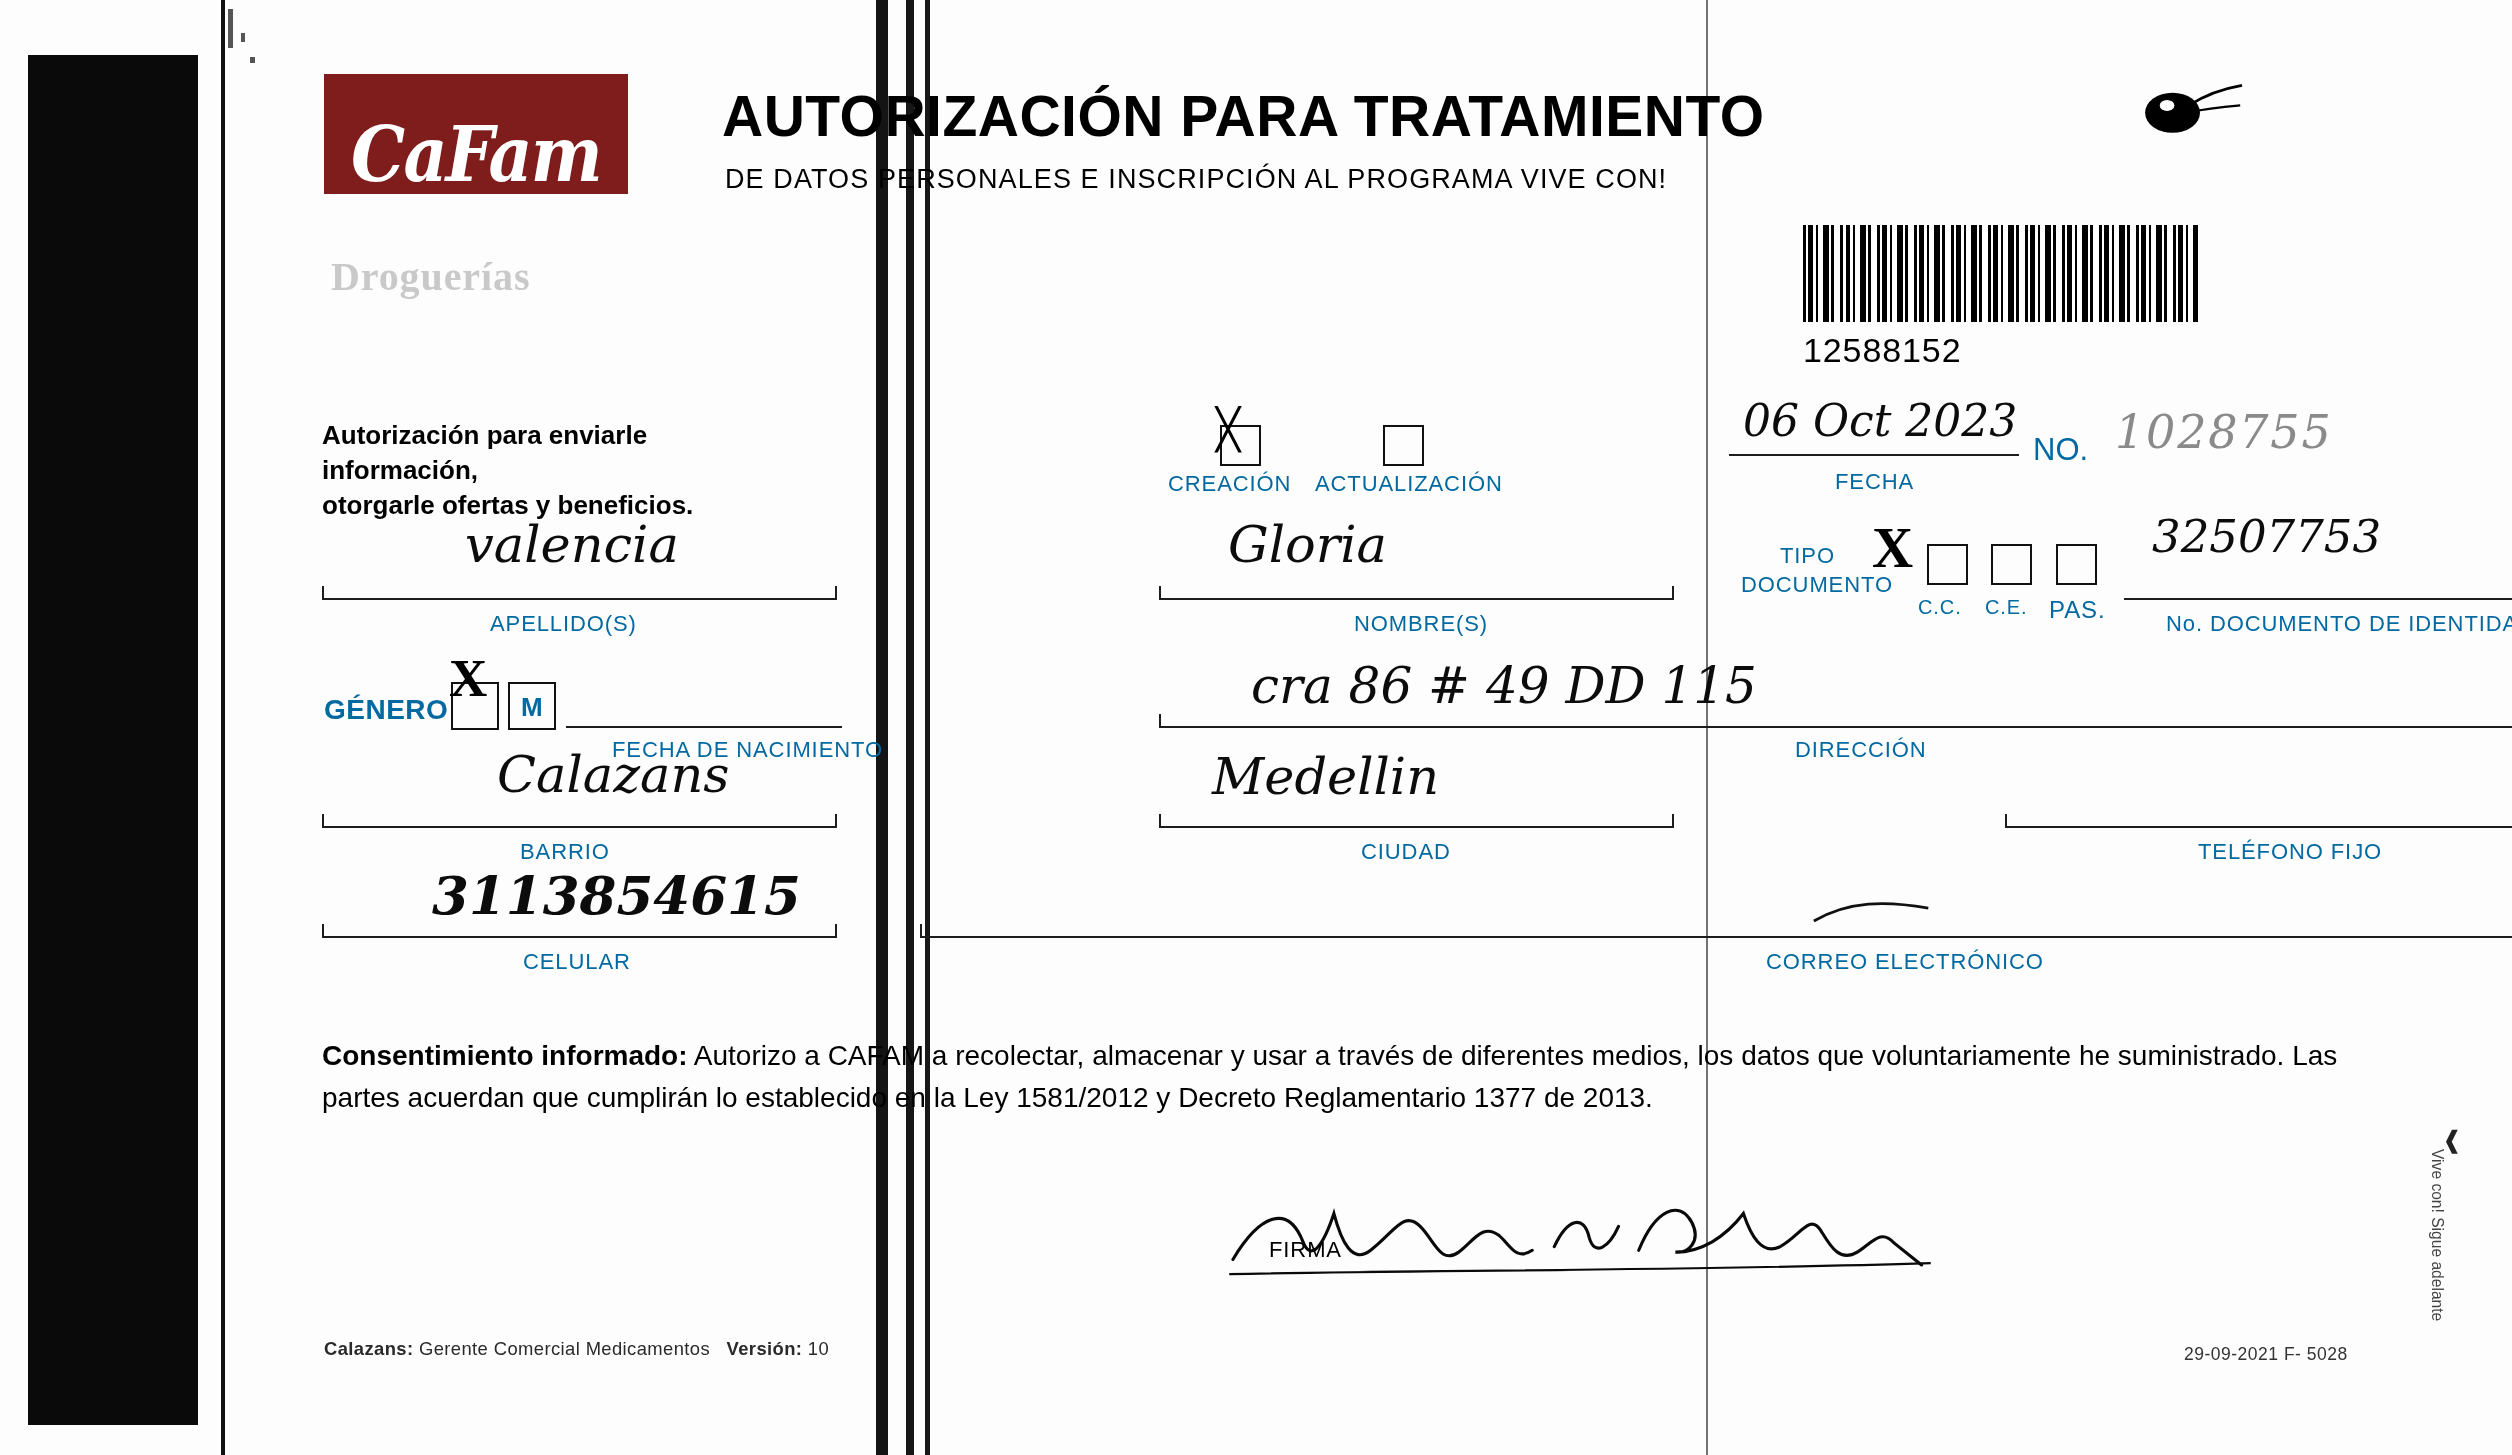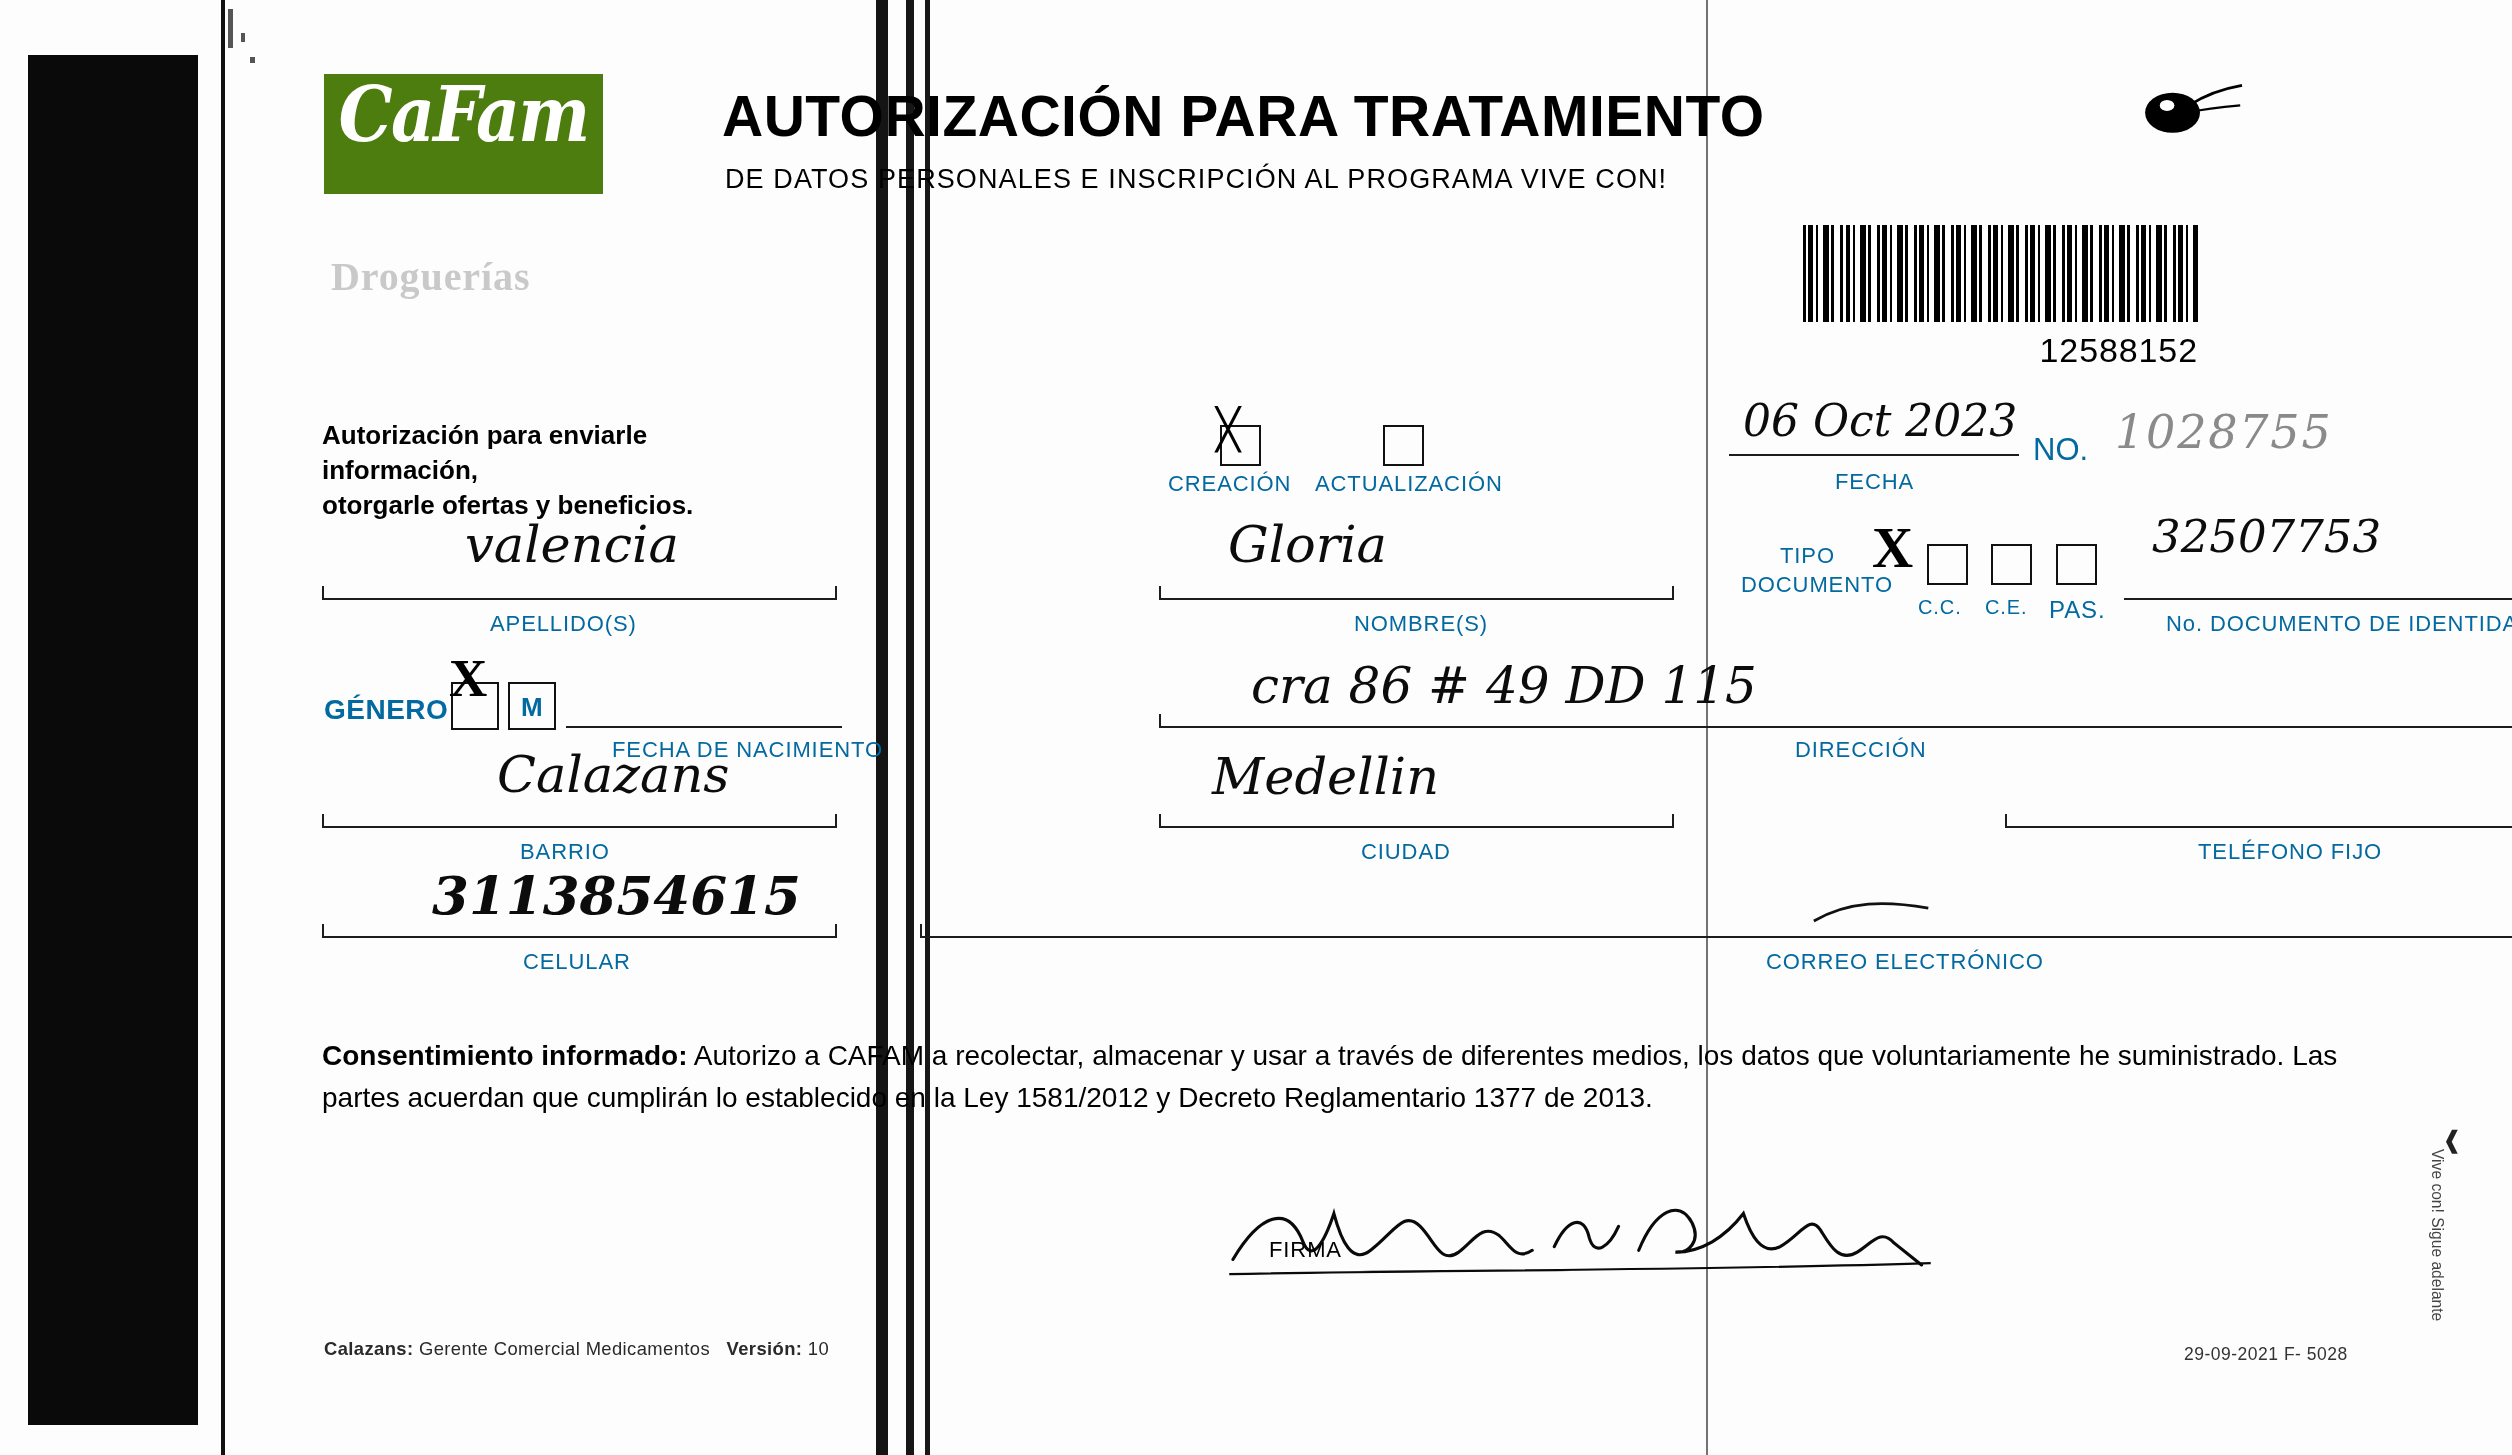--- a/index.html
+++ b/index.html
@@ -83,26 +83,26 @@
     top: 0;
     width: 2292px;
     height: 1456px;
   }
 
   
   .logo-box {
     position: absolute;
     left: 103px;
     top: 74px;
-    width: 279px;
+    width: 304px;
     height: 120px;
-    background: #4d7c0f;
+    background: #7f1d1d;
     color: #fff;
     display: flex;
-    align-items: flex-start;
+    align-items: flex-end;
     justify-content: center;
   }
   .logo-text {
     font-family: "DejaVu Serif", serif;
     font-style: italic;
     font-weight: bold;
     font-size: 68px;
     letter-spacing: -1.8px;
     transform: scaleY(1.12);
   }
@@ -144,21 +144,21 @@
     width: 110px;
     height: 64px;
   }
 
   
   .barcode-wrap {
     position: absolute;
     left: 1582px;
     top: 225px;
     width: 395px;
-    text-align: right;
+    text-align: left;
   }
   .barcode {
     height: 97px;
     width: 395px;
     background:
       repeating-linear-gradient(to right,
         #000 0px, #000 2.8px, #fff 2.8px, #fff 5.5px,
         #000 5.5px, #000 10px, #fff 10px, #fff 13px,
         #000 13px, #000 14.7px, #fff 14.7px, #fff 20px,
         #000 20px, #000 26px, #fff 26px, #fff 28.5px,

